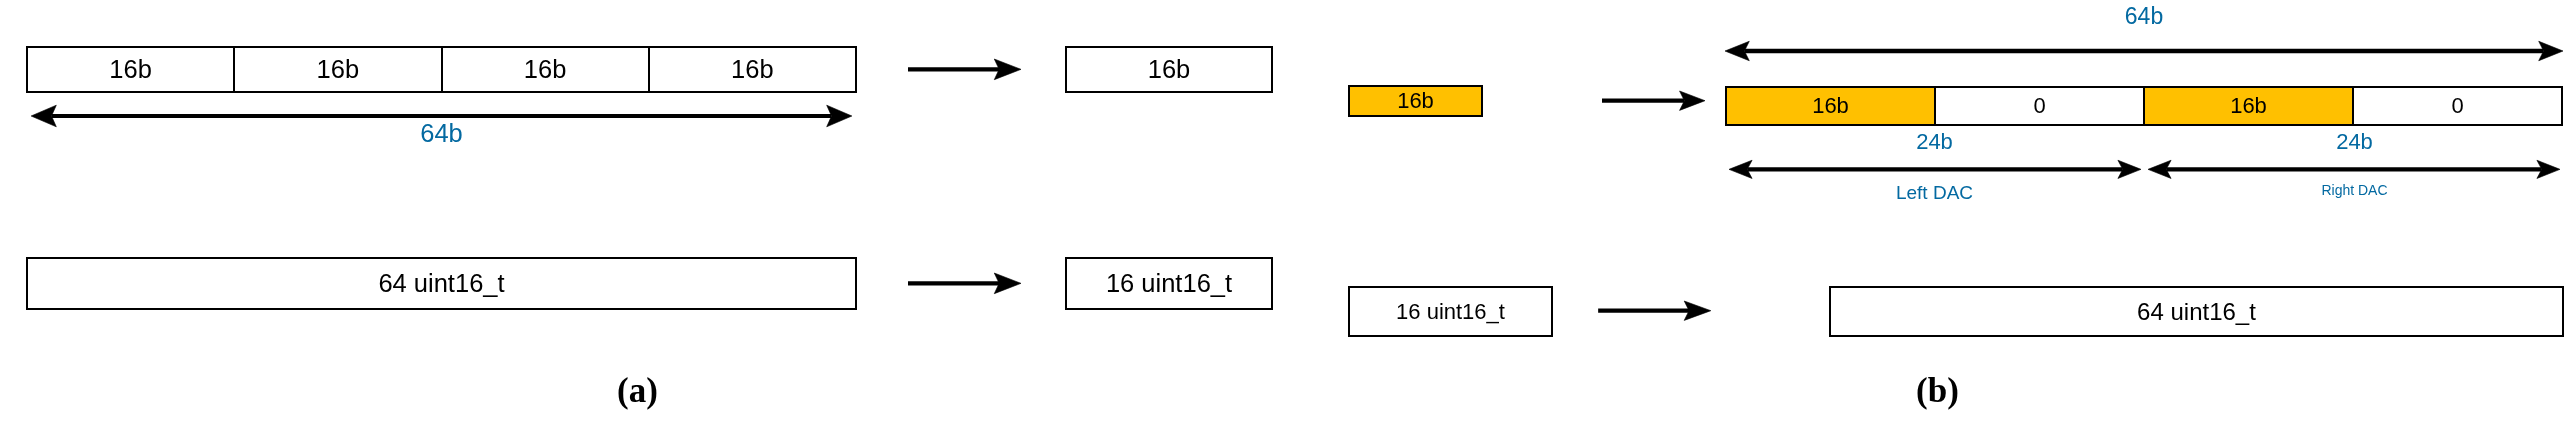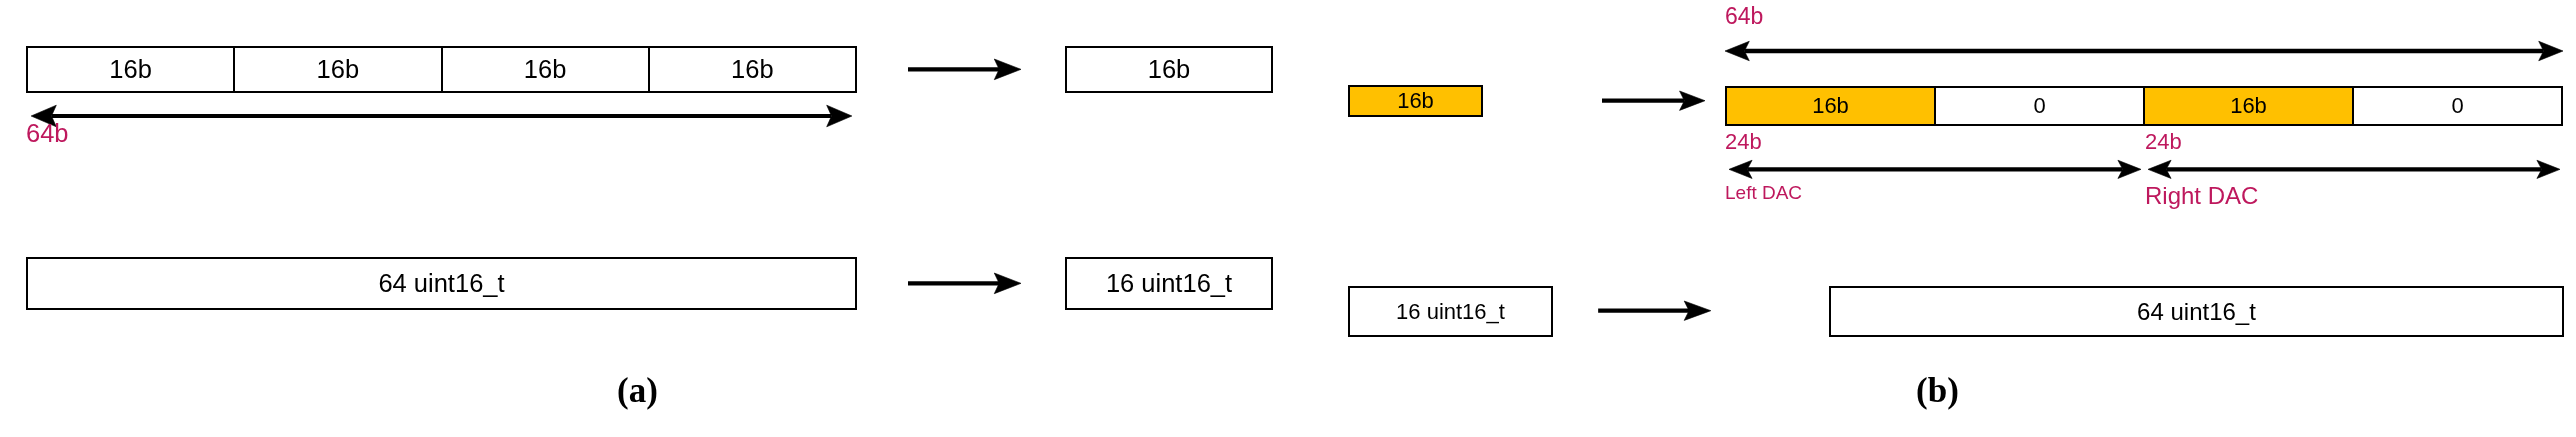--- a/index.html
+++ b/index.html
@@ -51,23 +51,24 @@
     color: #000000;
     white-space: nowrap;
     font-family: "Liberation Sans", sans-serif;
   }
   .segbar .cell:last-child { border-right: none; }
   .segbar .cell.orange { background: #FFC000; }
 
   
   .label {
     position: absolute;
-    color: #be185d;
+    color: #0369a1;
     white-space: nowrap;
     font-family: "Liberation Sans", sans-serif;
+    text-align: center;
   }
   .panel-caption {
     position: absolute;
     color: #000000;
     white-space: nowrap;
     font-family: "Liberation Serif", serif;
     font-weight: bold;
     text-align: center;
   }
 
@@ -140,21 +141,21 @@
     <path d="M 678 17 L 640 2 L 648 17 L 640 32 Z"></path>
   </svg>
   <div class="label" style="left:1725px; top:182px; width:419px; font-size:19px;">Left DAC</div>
 
   <div class="label" style="left:2145px; top:129px; width:419px; font-size:22px;">24b</div>
   <svg class="arrow-svg" style="left:2148px; top:159px;" width="412" height="20.7" viewBox="0 0 678 34">
     <line x1="30" y1="17" x2="648" y2="17" stroke-width="7"></line>
     <path d="M 0 17 L 38 2 L 30 17 L 38 32 Z"></path>
     <path d="M 678 17 L 640 2 L 648 17 L 640 32 Z"></path>
   </svg>
-  <div class="label" style="left:2145px; top:182px; width:419px; font-size:24px;">Right DAC</div>
+  <div class="label" style="left:2145px; top:182px; width:419px; font-size:14px;">Right DAC</div>
 
   <div class="box" style="left:1348px; top:286px; width:205px; height:51px; font-size:22px;">16 uint16_t</div>
 
   <svg class="arrow-svg" style="left:1598px; top:301px;" width="113" height="19.4" viewBox="0 0 186 32">
     <line x1="0" y1="16" x2="150" y2="16" stroke-width="7"></line>
     <path d="M 186 16 L 142 0 L 150 16 L 142 32 Z"></path>
   </svg>
 
   <div class="box" style="left:1829px; top:286px; width:735px; height:51px; font-size:24px;">64 uint16_t</div>
 

